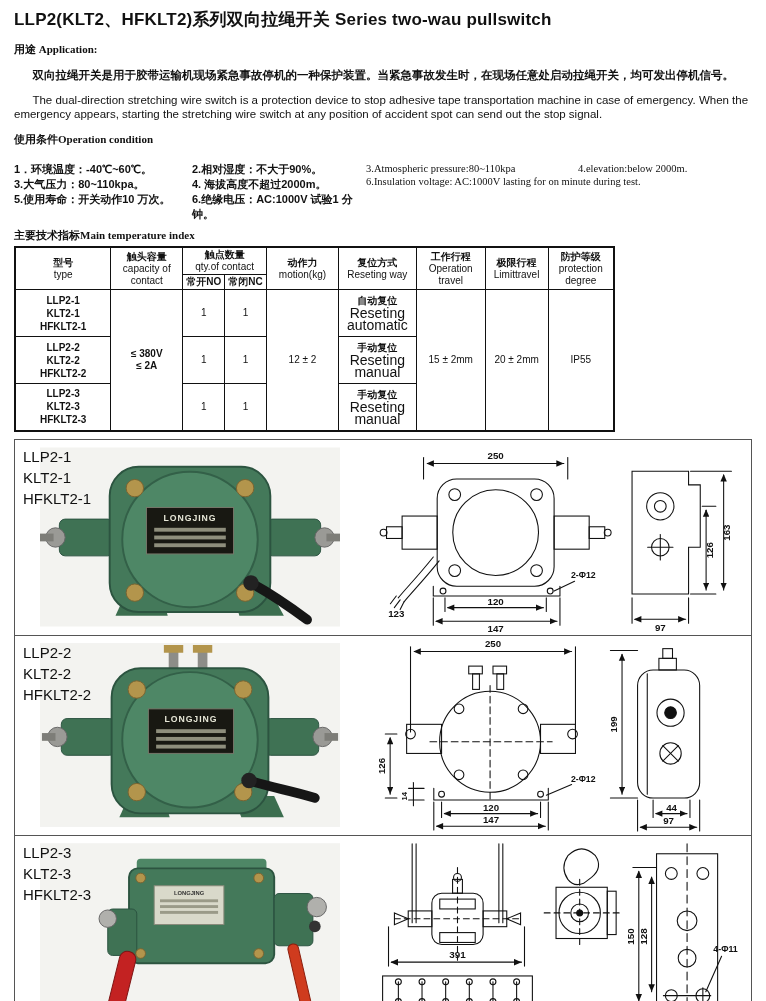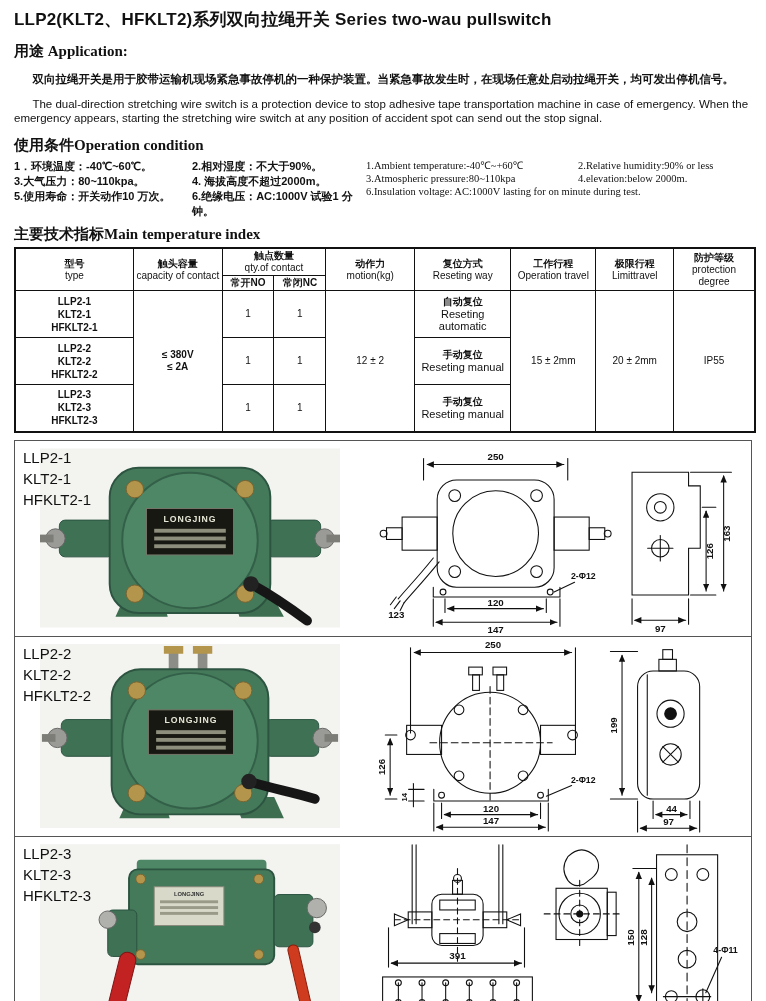--- a/index.html
+++ b/index.html
@@ -1,36 +1,36 @@
 <!DOCTYPE html>
 <html><head>
 <meta charset="utf-8">
 <style>
   html,body{margin:0;padding:0;background:#fff;}
   body{width:766px;height:1001px;overflow:hidden;color:#111;
        font-family:"Liberation Sans",sans-serif;}
   .page{position:relative;box-sizing:border-box;width:766px;height:1001px;padding:5px 14px 0 14px;}
   h1{font-size:17px;font-weight:bold;margin:3px 0 11px 0;letter-spacing:.2px;}
-  h2{font-size:15px;font-weight:bold;font-family:"Liberation Serif",serif;margin:6px 0 2px 0;}
+  h2{font-size:11px;font-weight:bold;font-family:"Liberation Serif",serif;margin:6px 0 2px 0;}
   .app p{margin:11px 0;font-size:11.5px;line-height:14px;text-indent:1.6em;}
   .app .zh{font-weight:bold;}
-  .cond-cols{display:flex;font-size:11px;line-height:15px;margin-top:4px;}
+  .cond-cols{display:flex;font-size:11px;line-height:15px;margin-top:15px;}
   .cond-zh{width:352px;font-weight:bold;flex:none;}
   .cond-zh .crow{display:flex;}
   .cond-zh .crow span:first-child{width:178px;flex:none;}
   .cond-en{flex:1;font-family:"Liberation Serif",serif;font-size:10.5px;line-height:13px;}
   .cond-en .crow span:first-child{display:inline-block;min-width:212px;}
-  table{border-collapse:collapse;width:742px;margin-top:3px;table-layout:fixed;}
+  table{border-collapse:collapse;width:601px;margin-top:3px;table-layout:fixed;}
   table,th,td{border:1px solid #111;}
   table{border-width:2px;}
   th,td{text-align:center;vertical-align:middle;padding:1px 2px;font-size:10px;line-height:12px;}
   th .zh{font-weight:bold;display:block;}
   th .en{font-weight:normal;display:block;}
   td .model{display:block;font-weight:bold;text-align:center;line-height:13px;}
-  td .sub{display:block;font-size:11px;}
+  td .sub{display:block;font-size:14px;}
   td .zhv{display:block;font-weight:bold;}
   .rowh{height:47px;}
   .products{border:1px solid #555;margin-top:7px;}
   .prod-row{position:relative;display:flex;border-bottom:1px solid #555;background:#fff;}
   .prod-row:last-child{border-bottom:none;}
   .r1{height:195px;}.r2{height:199px;}.r3{height:206px;}
   .prod-labels{position:absolute;top:6px;left:8px;font-size:15px;line-height:21px;z-index:2;}
   .photo-wrap{width:350px;flex:none;display:flex;align-items:center;justify-content:center;}
   .drawing-wrap{flex:1;display:flex;align-items:center;justify-content:center;}
   svg{display:block;}
@@ -64,21 +64,20 @@
         <div class="crow">
             <span>3.大气压力：80~110kpa。</span>
             <span>4. 海拔高度不超过2000m。</span>
           </div>
         <div class="crow">
             <span>5.使用寿命：开关动作10 万次。</span>
             <span>6.绝缘电压：AC:1000V 试验1 分钟。</span>
           </div>
       </div>
       <div class="cond-en">
-        <div class="crow"><span>1.Ambient temperature:-40℃~+60℃</span><span>2.Relative humidity:90% or less</span></div>
         <div class="crow"><span>3.Atmospheric pressure:80~110kpa</span><span>4.elevation:below 2000m.</span></div>
         <div class="crow"><span>6.Insulation voltage: AC:1000V lasting for on minute during test.</span></div>
       </div>
     </div>
   </section>
 
   <h2>主要技术指标Main temperature index</h2>
 
   <table>
     <colgroup>

